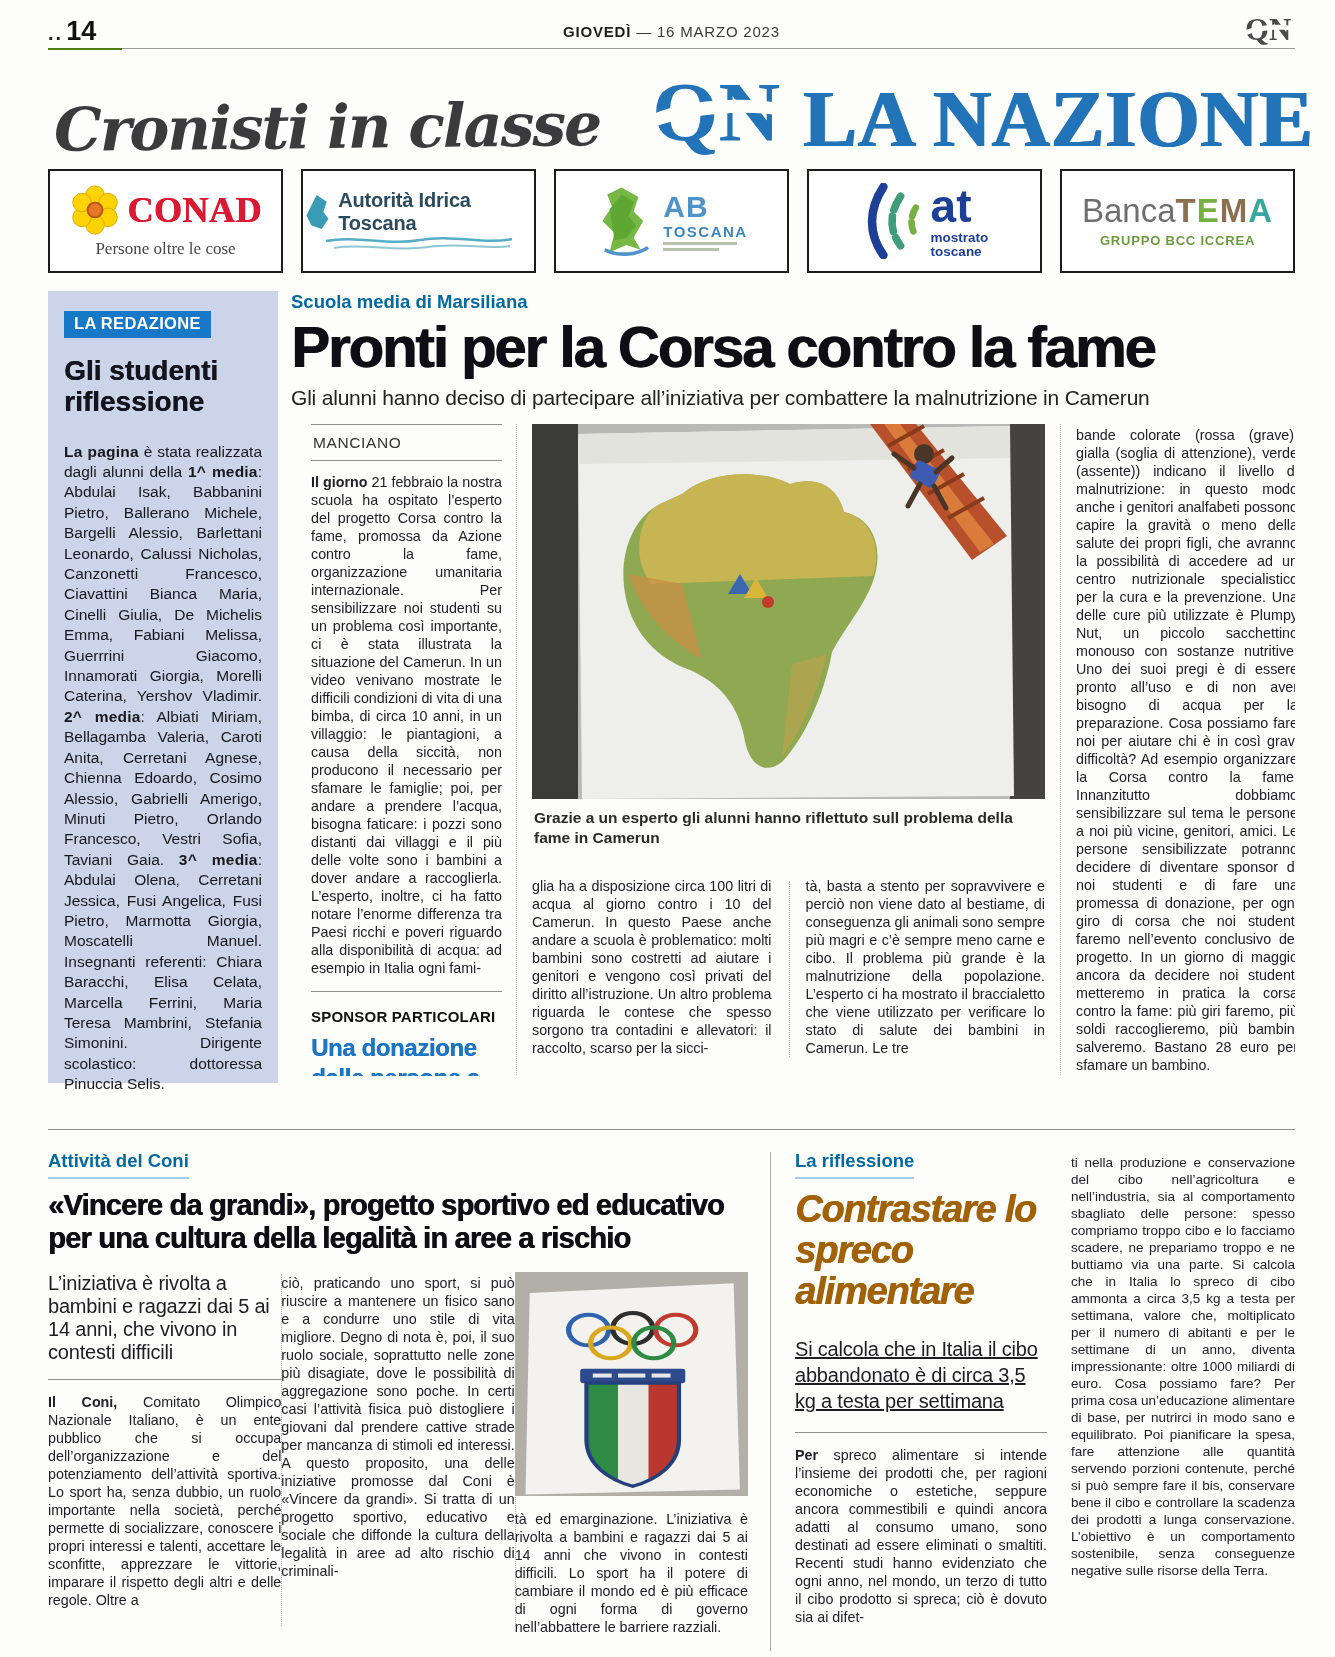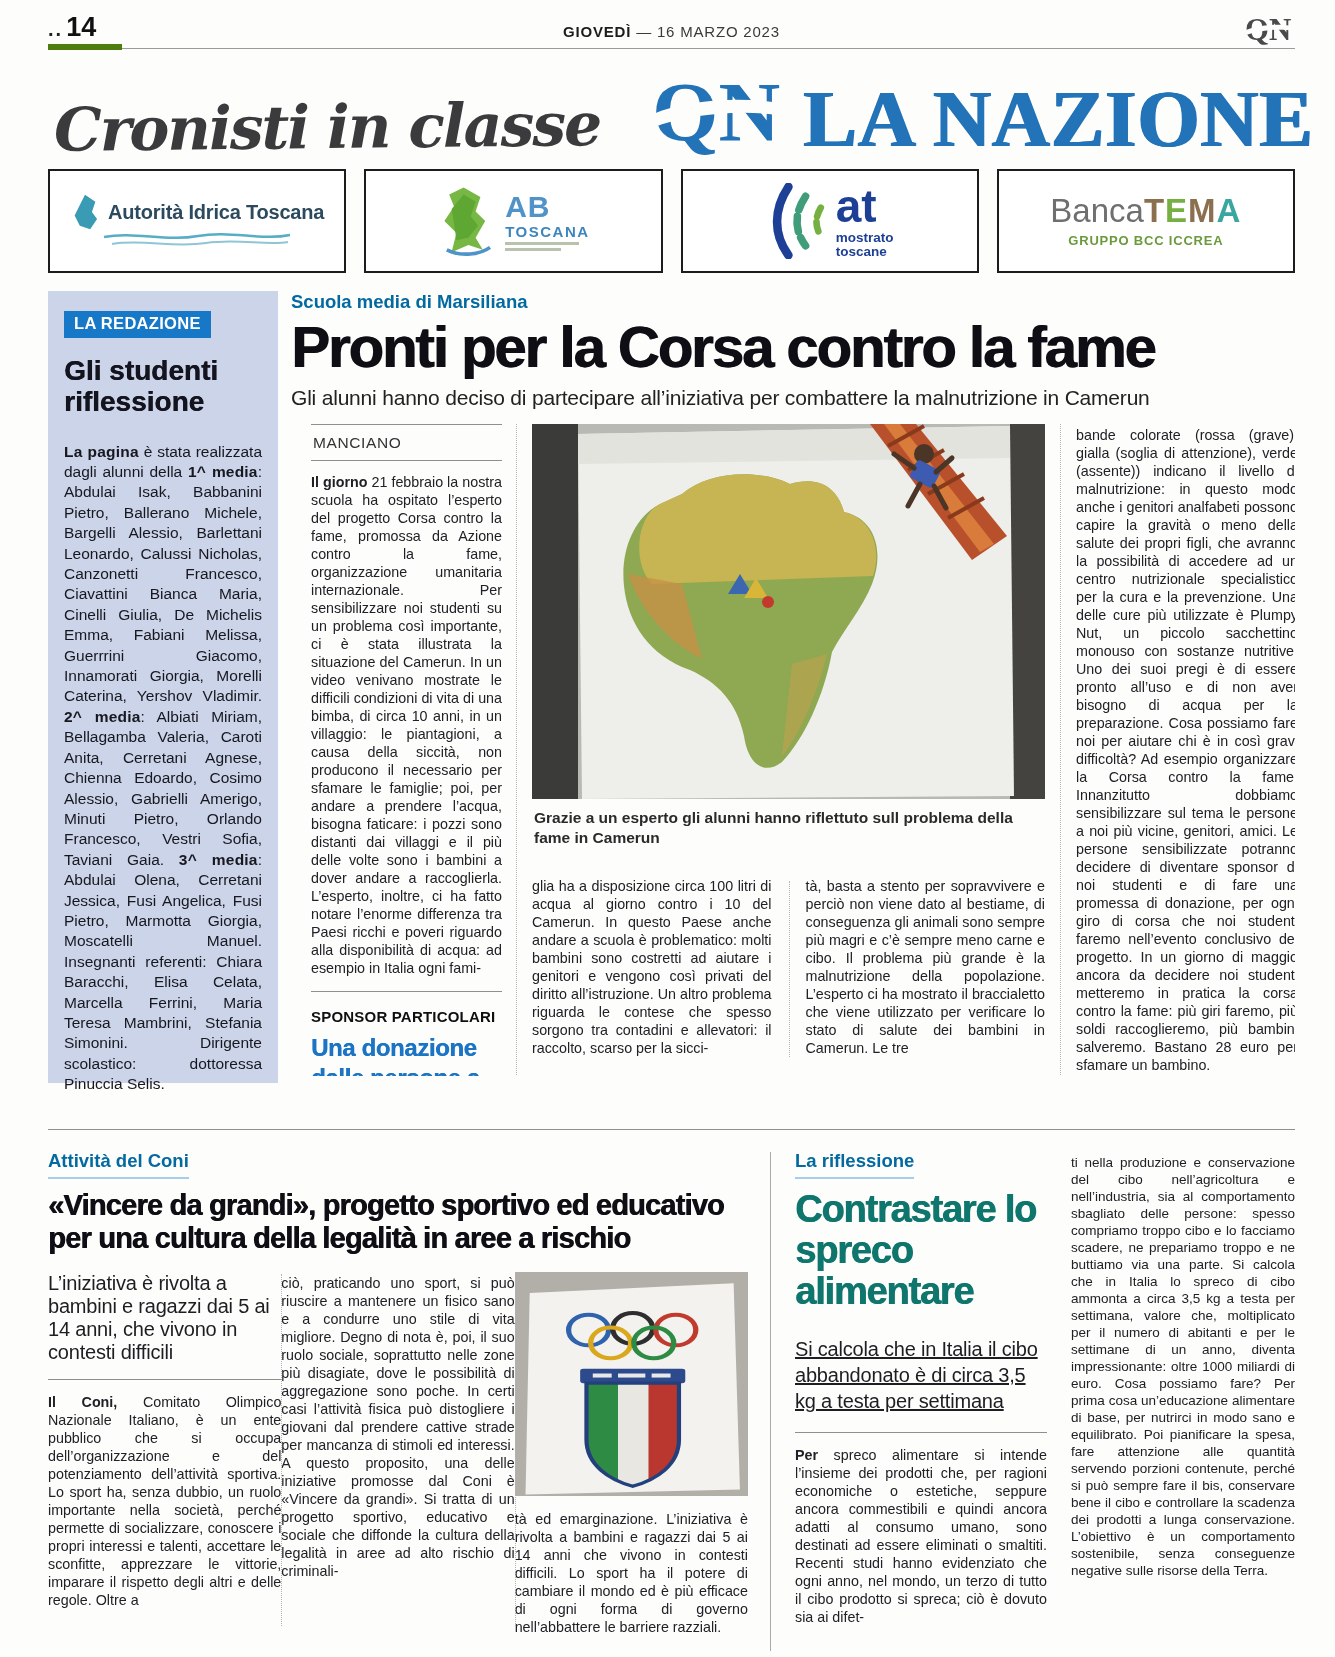--- a/index.html
+++ b/index.html
@@ -3,21 +3,21 @@
 <meta charset="utf-8">
 <style>
   html,body{margin:0;padding:0;}
   body{width:1335px;height:1657px;background:#fdfdfc;overflow:hidden;position:relative;
        font-family:"Liberation Sans",sans-serif;color:#222;}
   .page{padding:0 40px 0 48px;}
 
   
   .top-bar{display:flex;align-items:flex-end;justify-content:space-between;
            padding-top:10px;height:38px;border-bottom:1px solid #9a9a9a;position:relative;}
-  .pagenum{font-size:27px;font-weight:700;color:#101010;border-bottom:6px solid #4d7c0f;
+  .pagenum{font-size:27px;font-weight:700;color:#101010;border-bottom:2px solid #4d7c0f;
            padding:0 26px 3px 0;margin-bottom:-2px;line-height:1;}
   .pagenum .dots{font-size:20px;letter-spacing:2px;color:#222;margin-right:3px;}
   .date-line{position:absolute;left:50%;transform:translateX(-50%);bottom:8px;
              font-size:15px;letter-spacing:.8px;color:#3a3a3a;}
   .date-line b{color:#1c1c1c;}
   .qn-small{width:50px;height:34px;margin-bottom:2px;}
 
   
   .masthead{display:flex;align-items:flex-end;height:100px;margin:8px 4px 0 6px;padding-right:6px;}
   .script-title{font-family:"DejaVu Serif",serif;font-style:italic;font-weight:700;
@@ -94,22 +94,22 @@
                margin:10px 0 16px;text-shadow:.7px 0 0 currentColor;}
   .coni-cols{display:grid;grid-template-columns:1fr 1fr 1fr;position:relative;}
   .coni-cols::before{content:"";position:absolute;left:33.33%;top:2px;bottom:10px;border-left:1px dotted #b5b5b5;}
   .coni-cols::after{content:"";position:absolute;left:66.66%;top:2px;bottom:10px;border-left:1px dotted #b5b5b5;}
   .intro{font-size:20px;line-height:23px;color:#1d1d22;letter-spacing:-.2px;}
   .intro-rule{border:0;border-top:1px solid #8f8f8f;margin:15px 0 13px;}
 
   
   .v-sep{border-left:1px solid #a9a9a9;margin:2px 24px 8px 22px;}
   .waste{flex:1;display:grid;grid-template-columns:252px 1fr;column-gap:24px;min-width:0;}
-  .headline-waste{font-size:38px;font-weight:700;color:#0f766e;letter-spacing:-1.2px;line-height:1.08;
-                  margin:10px 0 4px;text-shadow:.8px 0 0 currentColor;}
+  .headline-waste{font-size:38px;font-weight:700;color:#a16207;letter-spacing:-1.2px;line-height:1.08;
+                  margin:10px 0 4px;text-shadow:.8px 0 0 currentColor;font-style:italic;}
   .waste-intro{font-size:20px;line-height:26px;color:#1d1d22;margin-top:24px;letter-spacing:-.2px;text-decoration:underline;}
   .small-txt{font-size:13.5px;line-height:17px;}
 </style>
 </head>
 <body>
 
 <div class="page">
 
   <div class="top-bar">
     <div class="pagenum"><span class="dots">..</span><span>14</span></div>
@@ -125,20 +125,39 @@
     <svg class="qn-big" viewBox="0 0 120 78">
       <text x="0" y="66" font-family="Liberation Serif, serif" font-weight="700" font-size="76" fill="#2273b8">QN</text>
       <path d="M0,42 C34,28 84,26 120,33 L120,44 C84,37 34,41 0,54 Z" fill="#fdfdfc"></path>
     </svg>
     <div class="brand">LA NAZIONE</div>
 
   </div>
 
   <div class="sponsors">
 
+    <div class="sponsor">
+      <div class="sp-col">
+        <div class="conad-row">
+          <svg width="52" height="52" viewBox="0 0 56 56">
+            <g fill="#ffd200" stroke="#d9a800" stroke-width="1">
+              <circle cx="28" cy="12" r="10"></circle>
+                <circle cx="42" cy="20" r="10"></circle>
+                <circle cx="42" cy="36" r="10"></circle>
+              <circle cx="28" cy="44" r="10"></circle>
+                <circle cx="14" cy="36" r="10"></circle>
+                <circle cx="14" cy="20" r="10"></circle>
+            </g>
+            <circle cx="28" cy="28" r="8" fill="#e87722" stroke="#b5551d" stroke-width="2"></circle>
+          </svg>
+          <span class="conad-word">CONAD</span>
+        </div>
+        <div class="conad-tag">Persone oltre le cose</div>
+      </div>
+    </div>
 
     <div class="sponsor">
       <div class="sp-col">
         <div class="idrica-row">
           <svg width="30" height="38" viewBox="0 0 32 44">
             <path d="M16,2 L28,10 24,22 30,30 22,42 10,38 4,26 10,14 Z" fill="#3a9bb5"></path>
           </svg>
           <span class="idrica-name">Autorità Idrica Toscana</span>
         </div>
         <svg width="190" height="18" viewBox="0 0 190 18">

